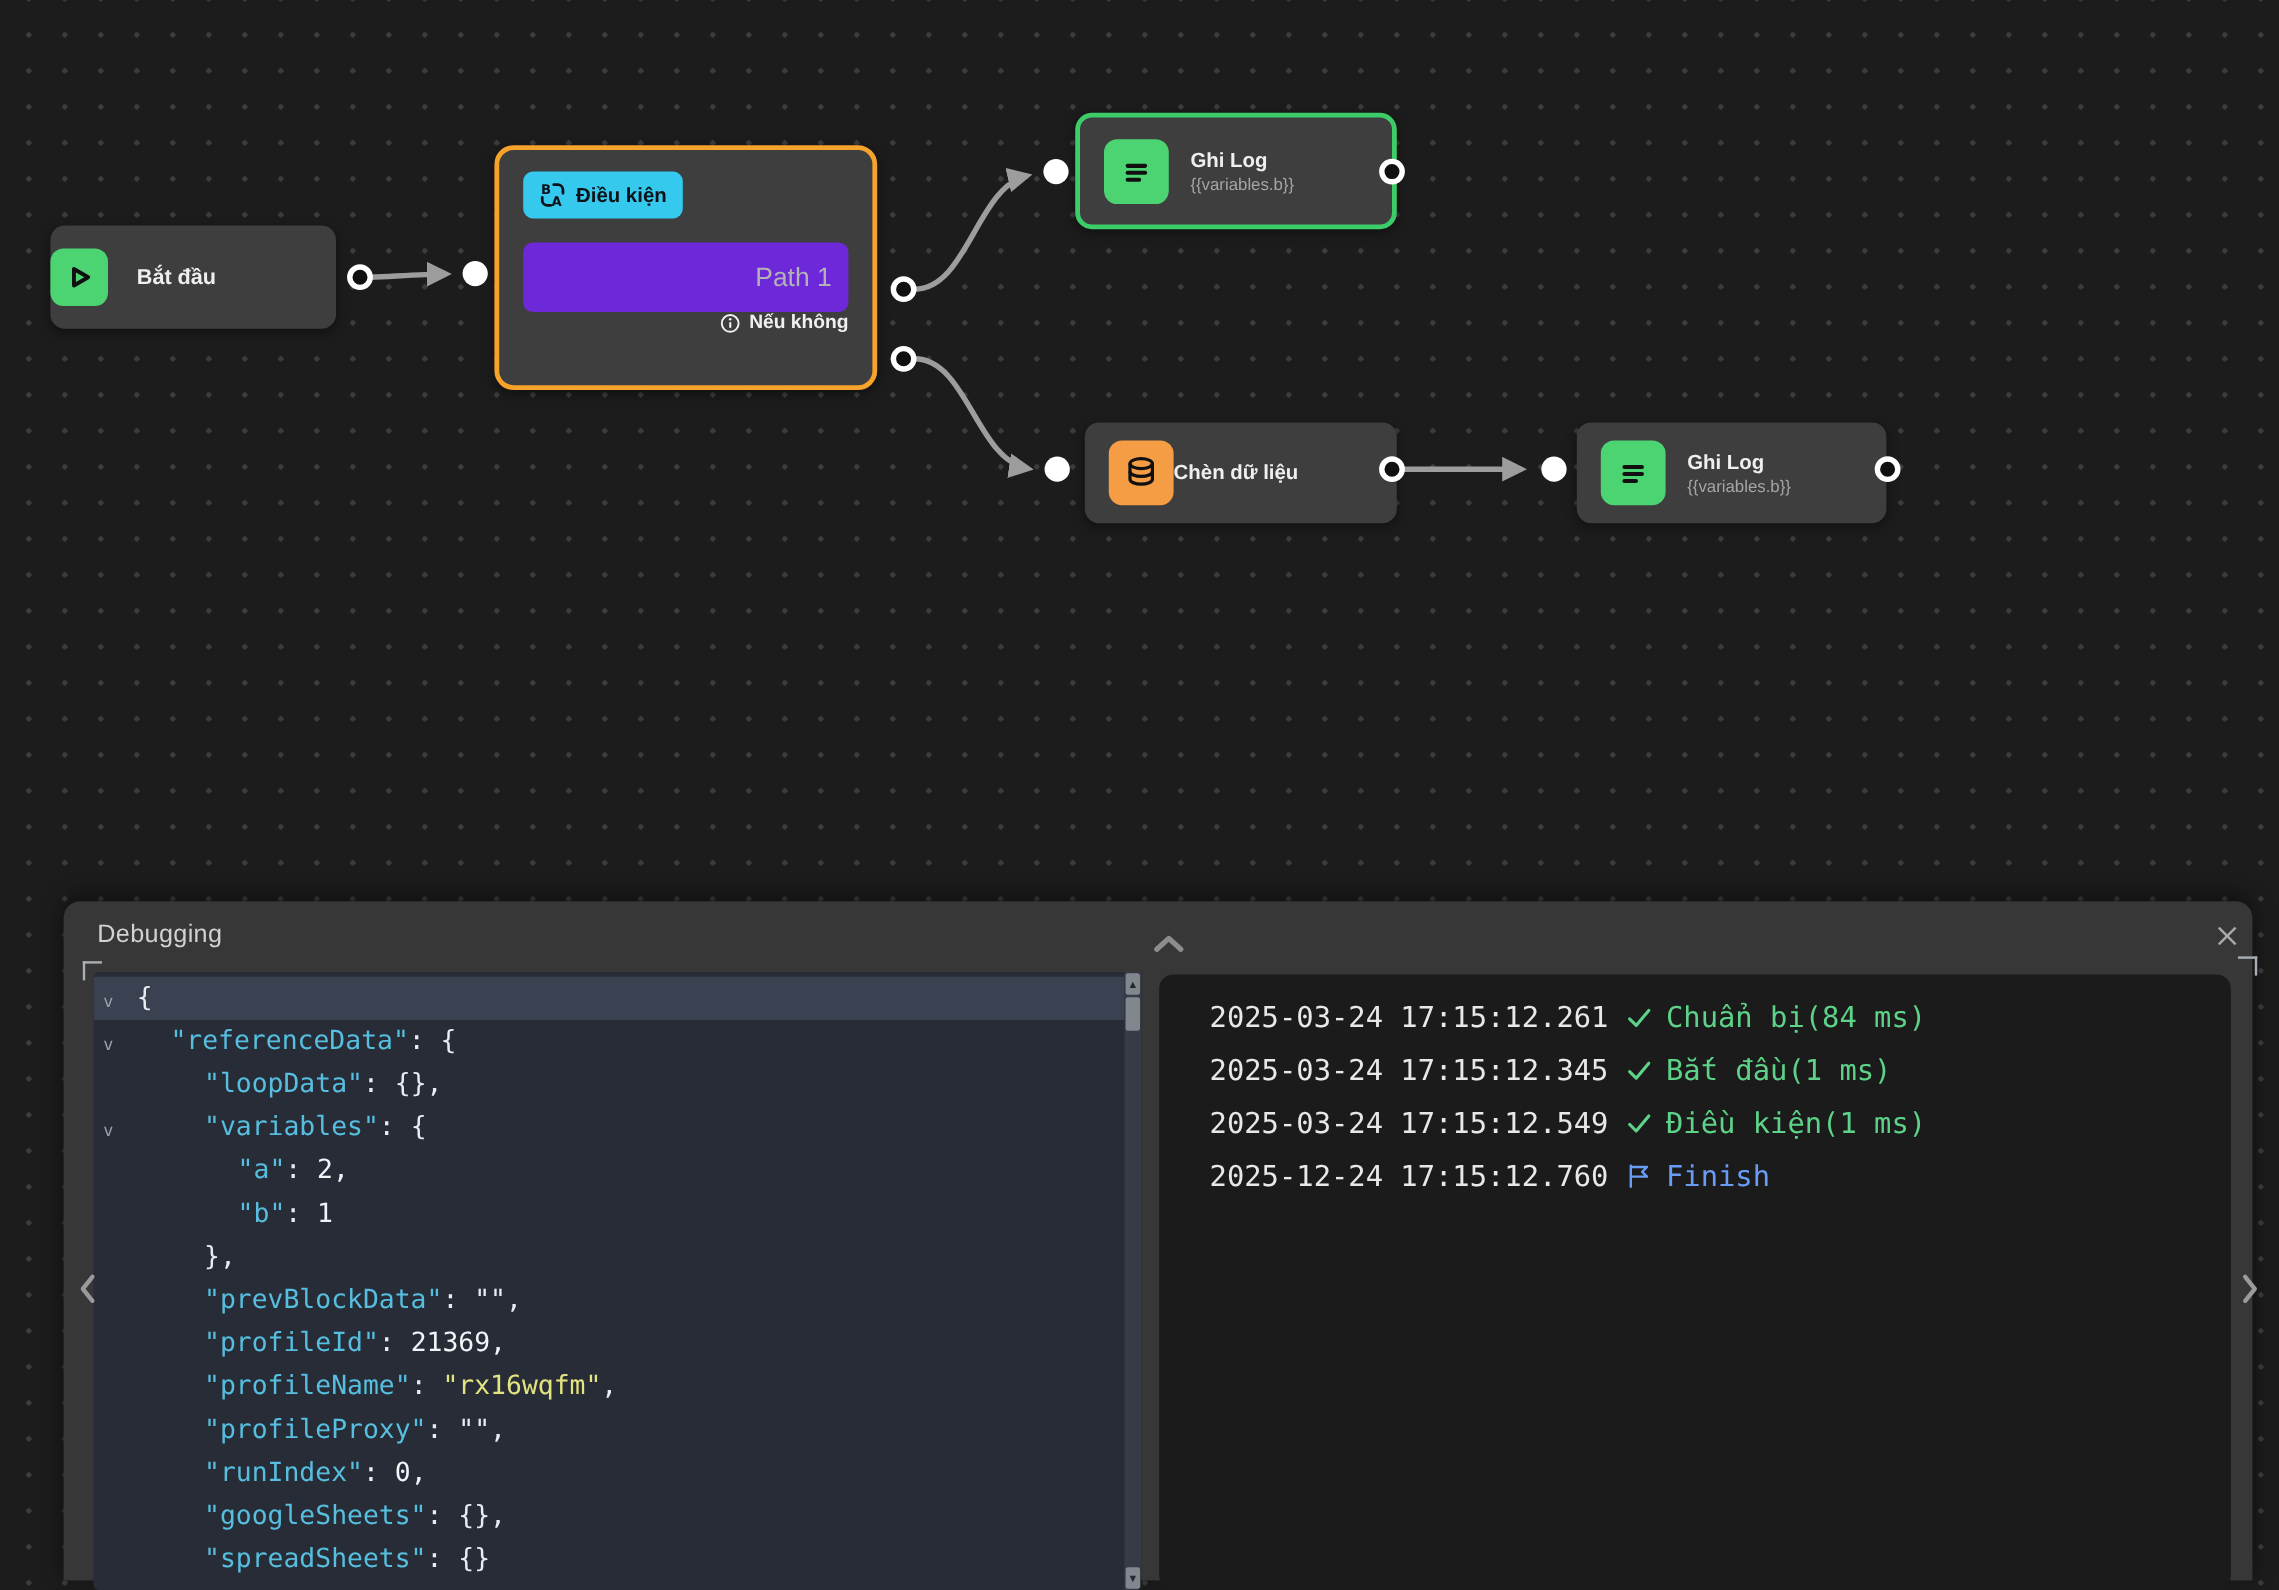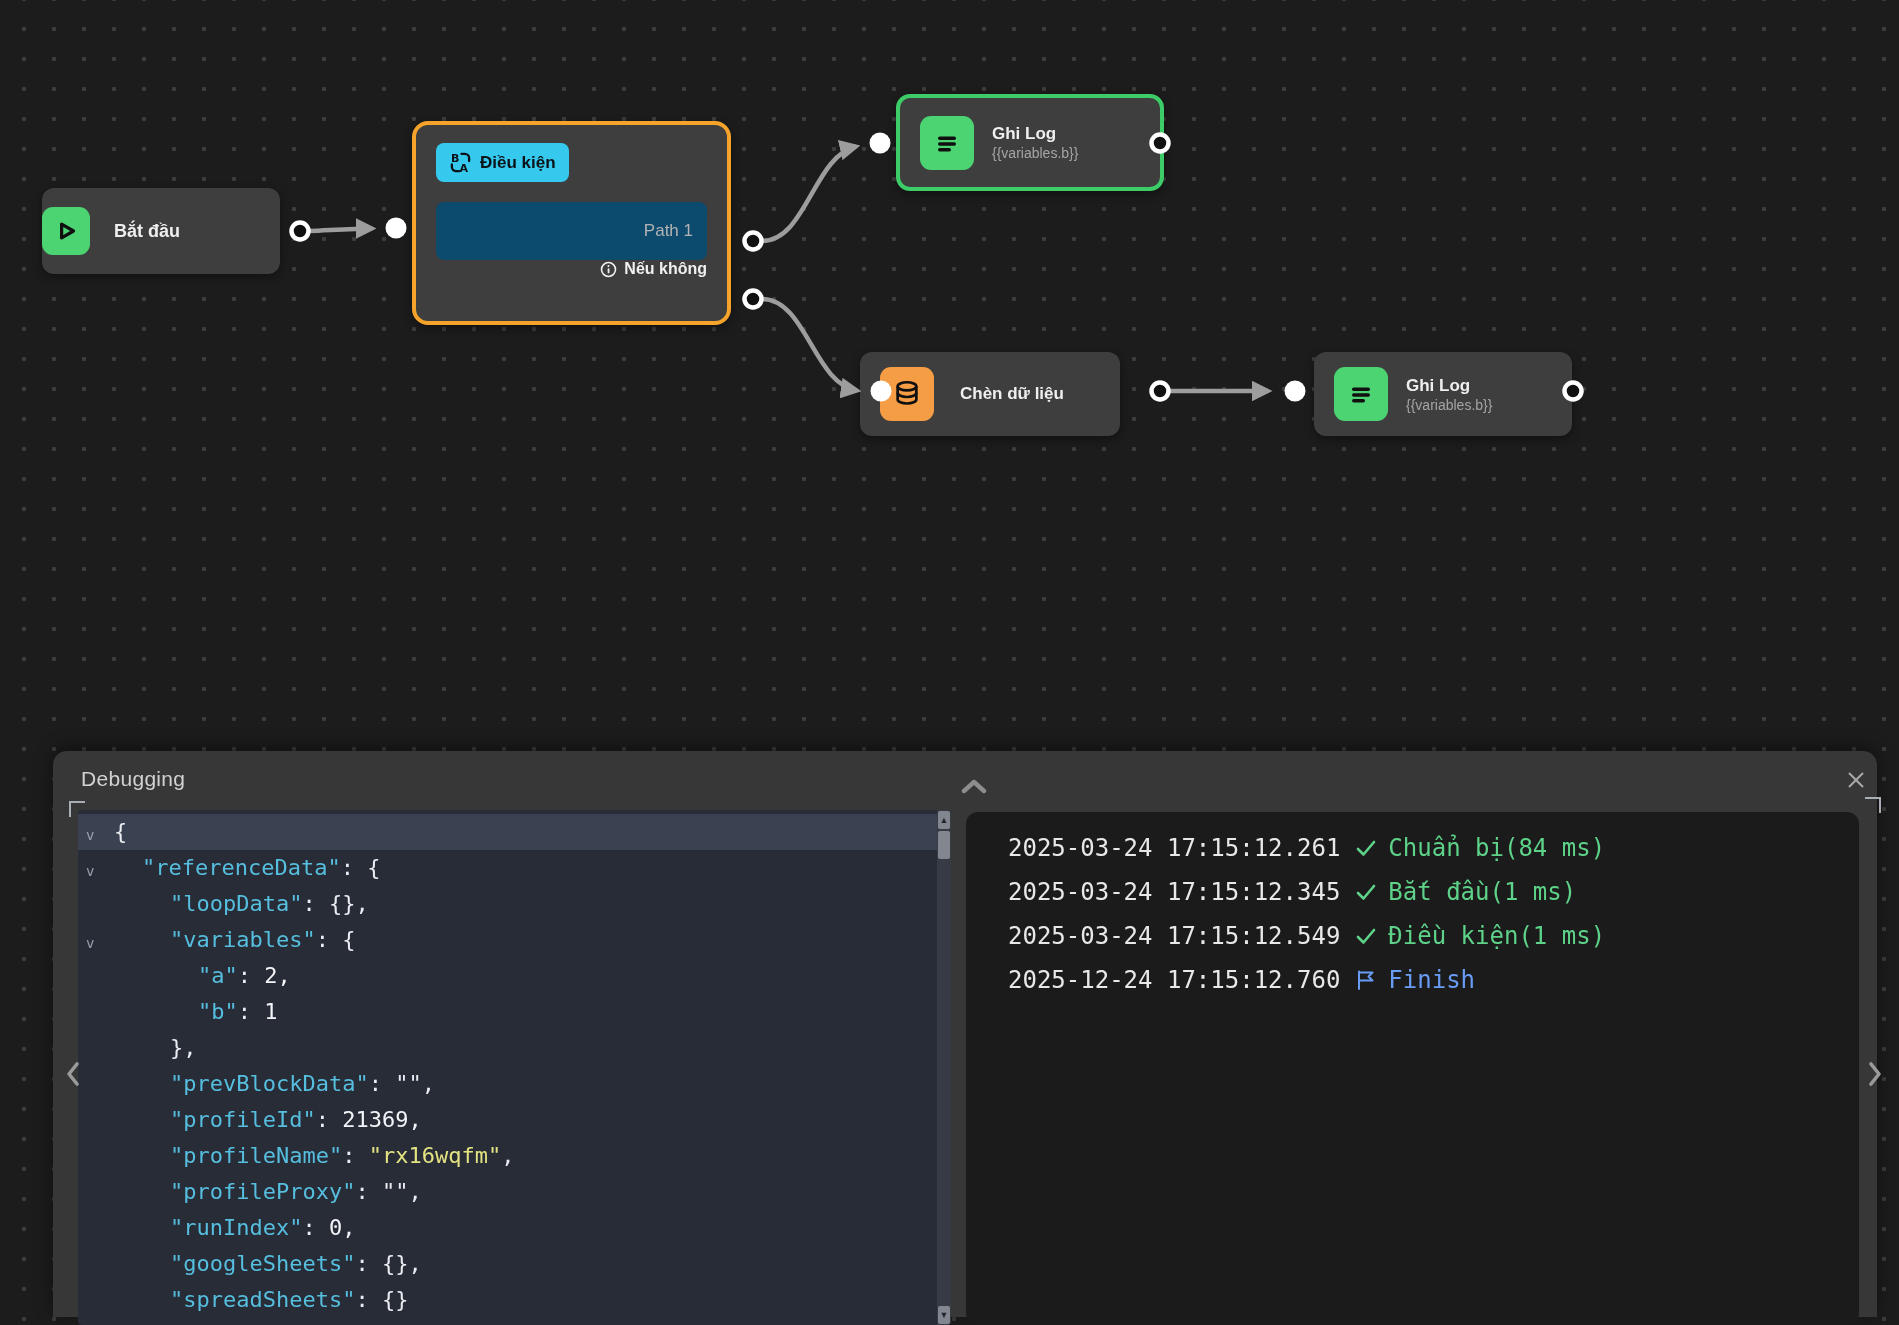--- a/index.html
+++ b/index.html
@@ -20,30 +20,30 @@
   .ntitle{color:#efefef;font-weight:bold;font-size:17px;line-height:21px;}
   .nsub{color:#a5a5a5;font-size:14px;line-height:18px;}
 
   .node-start{left:42px;top:188px;width:238px;height:86px;gap:24px;}
   .node-start .nicon{width:48px;height:48px;background:#4cd473;}
 
   .node-condition{left:412px;top:121px;width:319px;height:204px;border:4px solid #f5a32b;
                   display:block;padding:18px 20px;box-sizing:border-box;border-radius:16px;}
   .cond-badge{display:inline-flex;align-items:center;gap:8px;background:#35c9ee;color:#0c1218;
               font-weight:bold;font-size:17px;border-radius:8px;padding:8px 13px;}
-  .cond-path{margin-top:20px;height:58px;background:#0c4a6e;border-radius:8px;
+  .cond-path{margin-top:20px;height:58px;background:#6d28d9;border-radius:8px;
              display:flex;align-items:center;justify-content:flex-end;padding-right:14px;
-             color:#b3b3b3;font-size:17px;box-sizing:border-box;}
+             color:#b3b3b3;font-size:22px;box-sizing:border-box;}
   .cond-else{display:flex;align-items:center;justify-content:flex-end;gap:7px;
              color:#f0f0f0;font-weight:bold;font-size:16px;}
 
   .node-log-top{left:896px;top:94px;width:240px;height:89px;border:4px solid #3dcd68;
                 padding-left:20px;gap:18px;border-radius:14px;}
   .node-log-top .nicon,.node-log-bottom .nicon{width:54px;height:54px;background:#4cd473;}
-  .node-insert{left:860px;top:352px;width:240px;height:84px;padding-left:20px;gap:26px;text-align:center;}
+  .node-insert{left:904px;top:352px;width:240px;height:84px;padding-left:20px;gap:0;text-align:center;}
   .node-insert .nicon{width:54px;height:54px;background:#f59d44;}
   .node-log-bottom{left:1314px;top:352px;width:238px;height:84px;padding-left:20px;gap:18px;}
 
   
   .debug-panel{position:absolute;left:53px;top:751px;width:1824px;height:566px;z-index:10;
                background:#373737;border-radius:14px 14px 0 0;box-shadow:0 -4px 18px rgba(0,0,0,.45);}
   .debug-title{position:absolute;left:28px;top:16px;font-size:21px;color:#d2d2d2;letter-spacing:.3px;}
   .collapse-chevron{position:absolute;left:908px;top:28px;}
   .close-btn{position:absolute;left:1790px;top:16px;width:26px;height:26px;display:flex;
              align-items:center;justify-content:center;}

